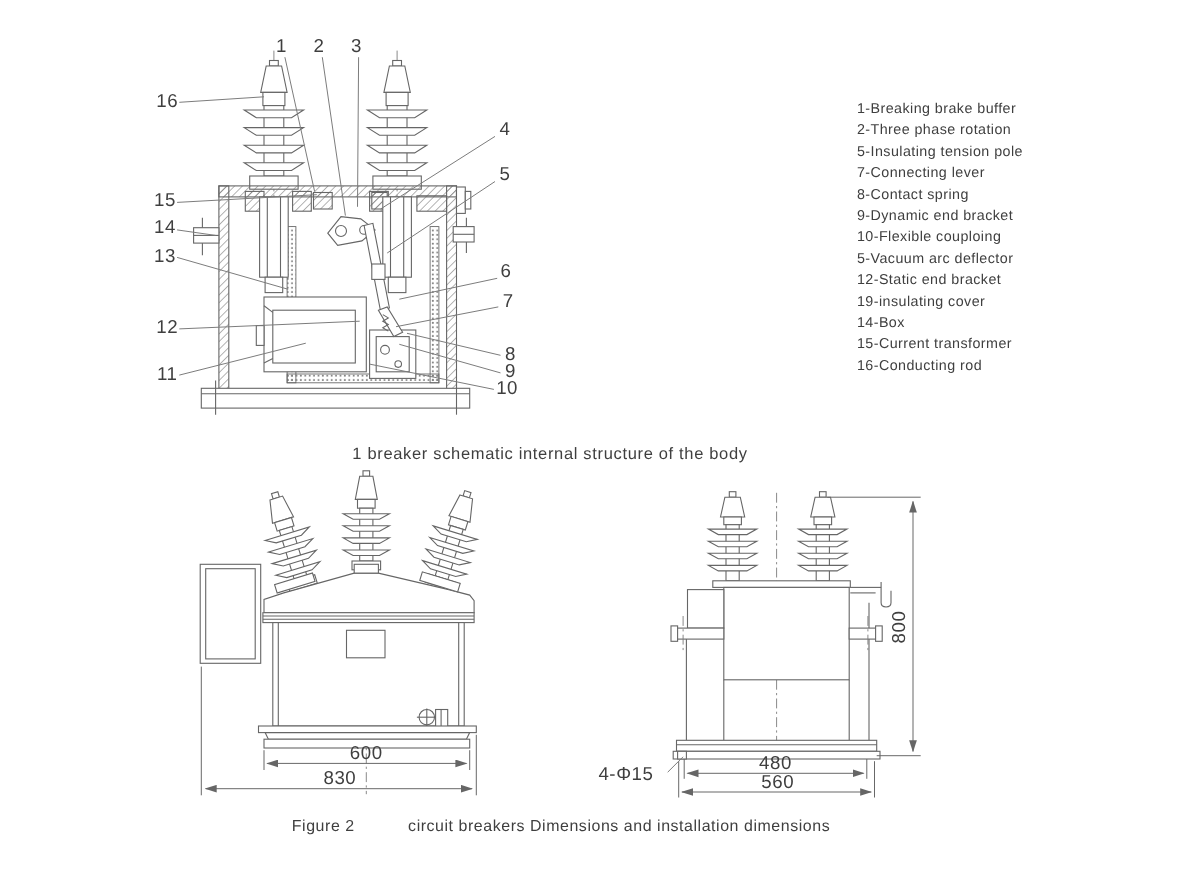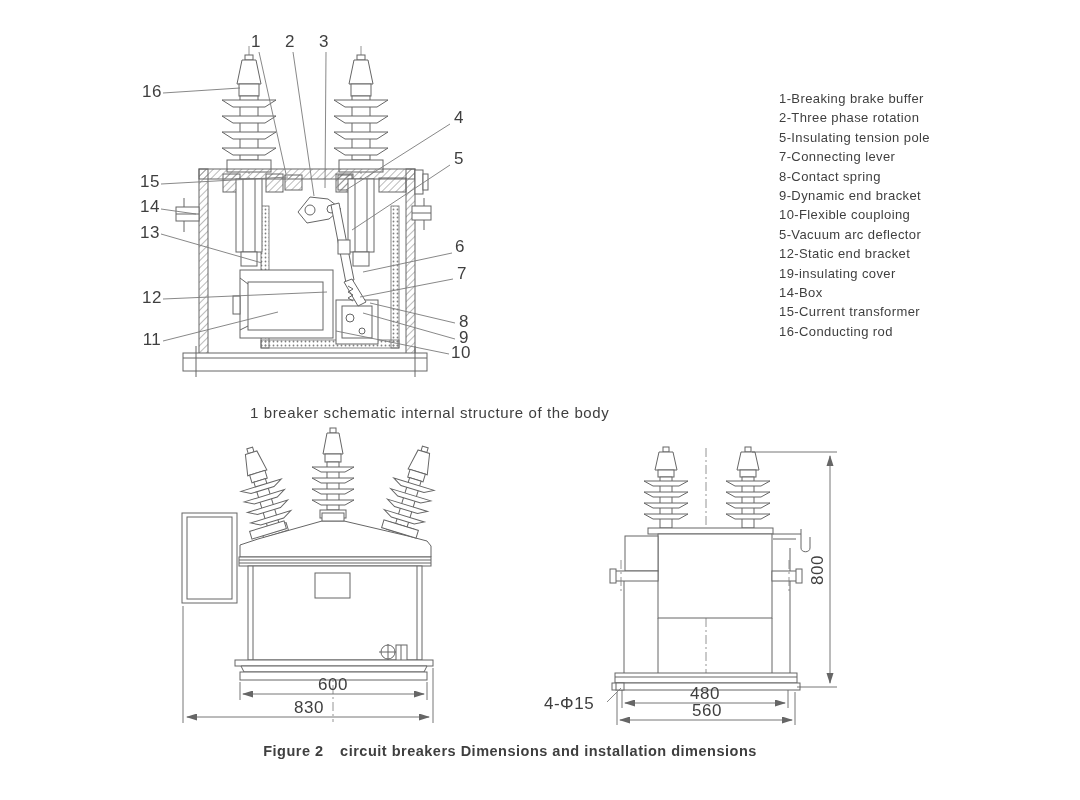--- a/index.html
+++ b/index.html
@@ -28,27 +28,27 @@
   svg text{fill:var(--text);font-family:"Liberation Sans", sans-serif;letter-spacing:0.5px;}
   svg text.callout{font-size:17px;}
   svg text.dimtxt{font-size:17px;}
   .legend{
     position:absolute;left:779px;top:89px;width:310px;
     font-size:13px;line-height:19.4px;color:var(--text);
     letter-spacing:0.4px;white-space:nowrap;
   }
   .caption-mid{
     position:absolute;left:250px;top:404px;width:500px;
-    text-align:left;font-size:15px;color:var(--text);letter-spacing:0.6px;
+    text-align:center;font-size:15px;color:var(--text);letter-spacing:0.6px;
   }
   .caption-fig{
     position:absolute;left:230px;top:743px;width:560px;
     text-align:center;font-size:14.5px;color:var(--text);letter-spacing:0.5px;
   }
-  .caption-fig span{margin:0 6px;font-weight:bold;}
+  .caption-fig span{margin:0 22px;}
 </style>
 </head>
 <body>
 
 <div class="canvas">
 
 <svg width="1080" height="800" viewBox="0 0 1080 800">
   <defs>
     <pattern id="hatch" width="5" height="5" patternUnits="userSpaceOnUse" patternTransform="rotate(45)">
       <line x1="0" y1="0" x2="0" y2="5" stroke="#777777" stroke-width="1"></line>

